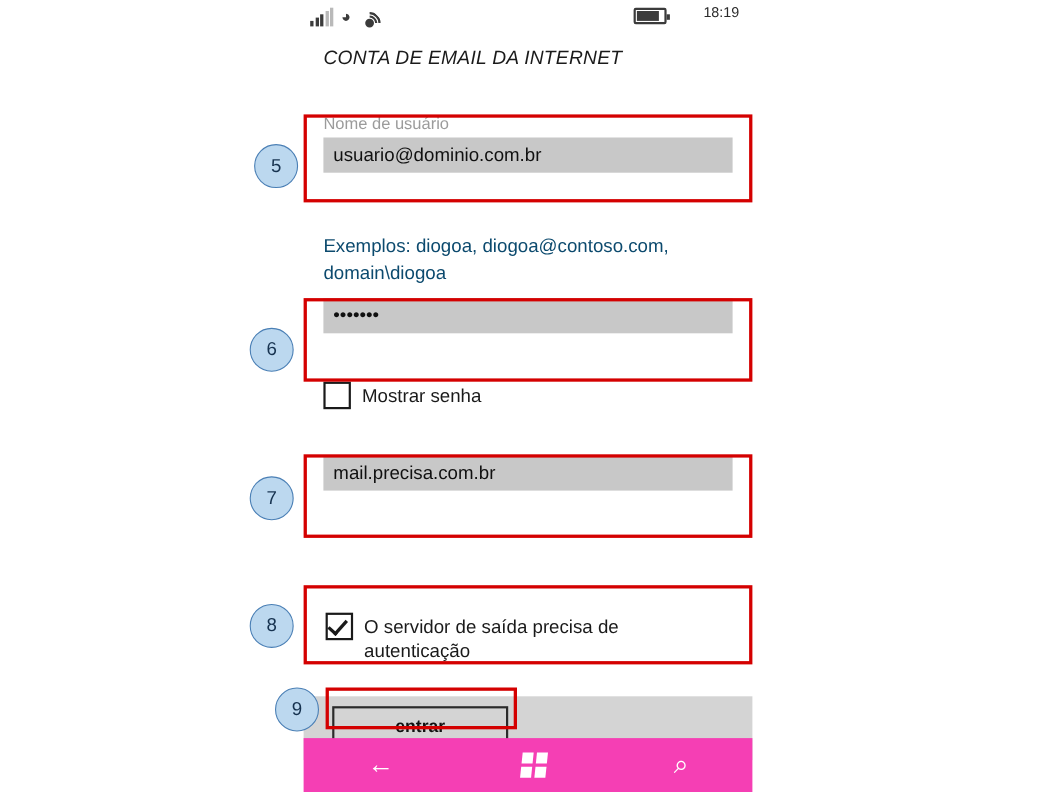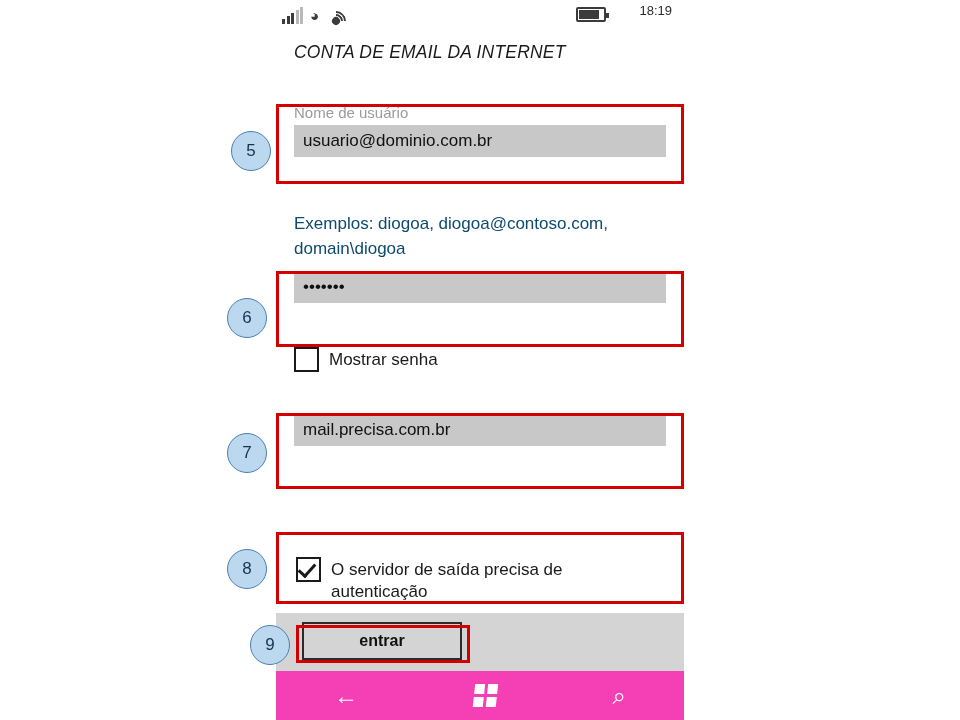--- a/index.html
+++ b/index.html
@@ -173,21 +173,21 @@
   }
   .checkrow .ctext {
     font-size: 17px;
     line-height: 22px;
     color: #1a1a1a;
     padding-top: 2px;
   }
   .submit-bar {
     position: absolute;
     left: 0;
-    top: 613px;
+    top: 633px;
     width: 408px;
     height: 58px;
     background: #d4d4d4;
   }
   .submit-btn {
     position: absolute;
     left: 26px;
     top: 9px;
     width: 160px;
     height: 38px;

